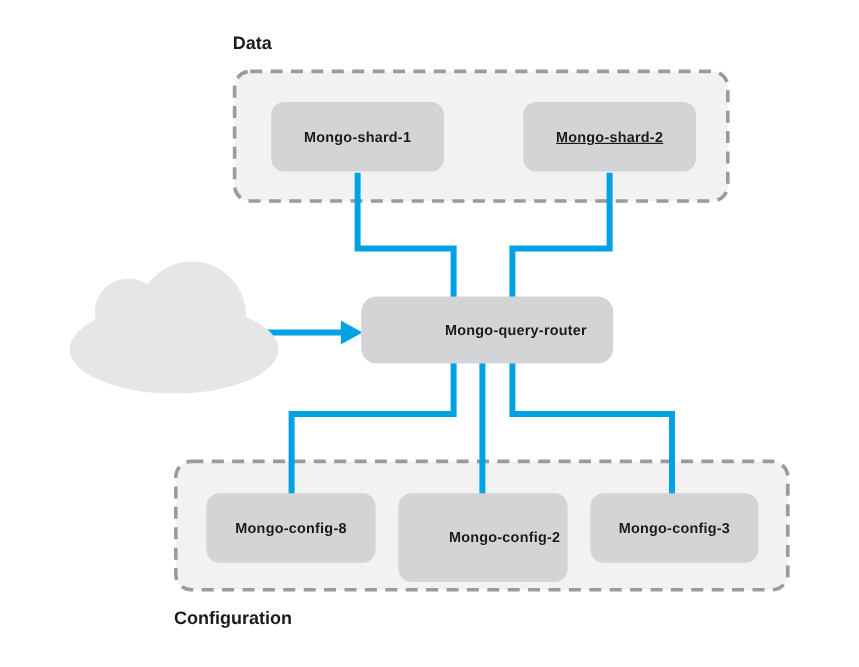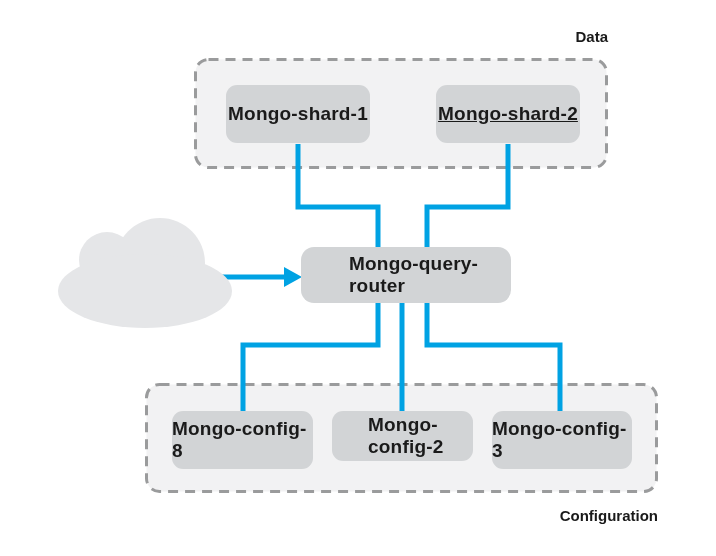--- a/index.html
+++ b/index.html
@@ -36,33 +36,33 @@
   }
   .arrow-shaft{stroke:var(--accent);stroke-width:5;}
   .arrow-head{fill:var(--accent);stroke:none;}
   .cloud-part{fill:var(--cloud-fill);stroke:none;}
   .node{
     position:absolute;z-index:2;
     display:flex;align-items:center;justify-content:center;
     background:var(--node-fill);
     border-radius:11px;
     color:var(--text);
-    font-size:19px;font-weight:bold;
+    font-size:12px;font-weight:bold;
     letter-spacing:.2px;
     z-index:2;
   }
   .node-shard-1{left:226px;top:85px;width:144px;height:58px;}
   .node-shard-2{left:436px;top:85px;width:144px;height:58px;text-decoration:underline;}
   .node-router {left:301px;top:247px;width:210px;height:56px;border-radius:13px;padding-left:48px;}
   .node-config-1{left:172px;top:411px;width:141px;height:58px;}
-  .node-config-2{left:332px;top:411px;width:141px;height:50px;padding-left:36px;}
+  .node-config-2{left:332px;top:411px;width:141px;height:74px;padding-left:36px;}
   .node-config-3{left:492px;top:411px;width:140px;height:58px;}
   .grp-label{
     position:absolute;z-index:2;
-    text-align:right;
+    text-align:left;
     color:var(--text);
     font-size:15px;font-weight:bold;
   }
   .lbl-data{left:194px;top:28px;width:414px;height:18px;}
   .lbl-config{left:145px;top:507px;width:513px;height:18px;}
   .internet-label{
     position:absolute;z-index:2;
     left:75px;top:273px;width:140px;height:20px;
     display:flex;align-items:center;justify-content:center;
     color:var(--text);font-size:15px;font-weight:bold;

